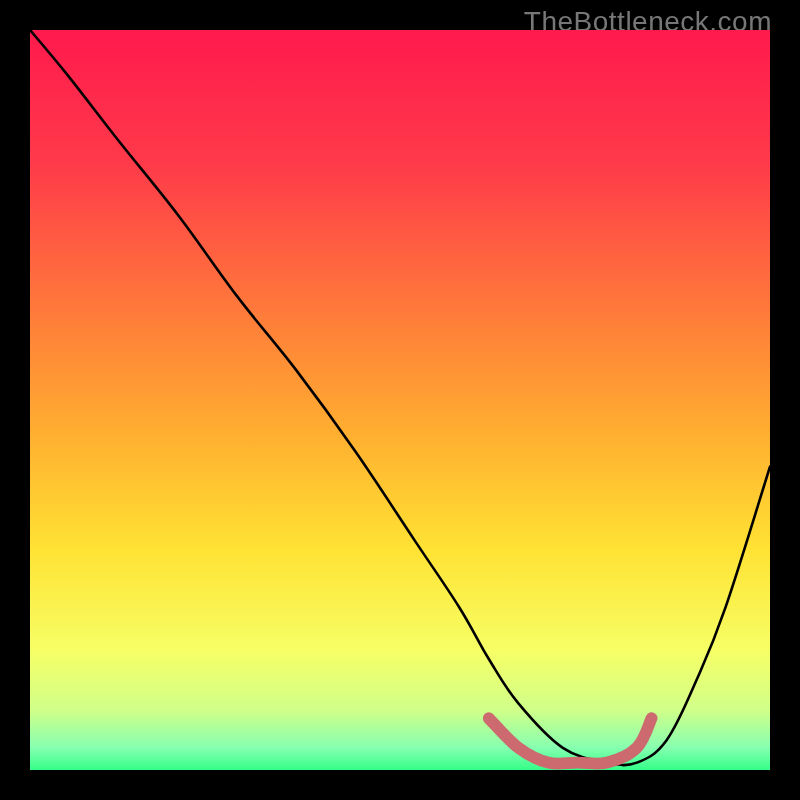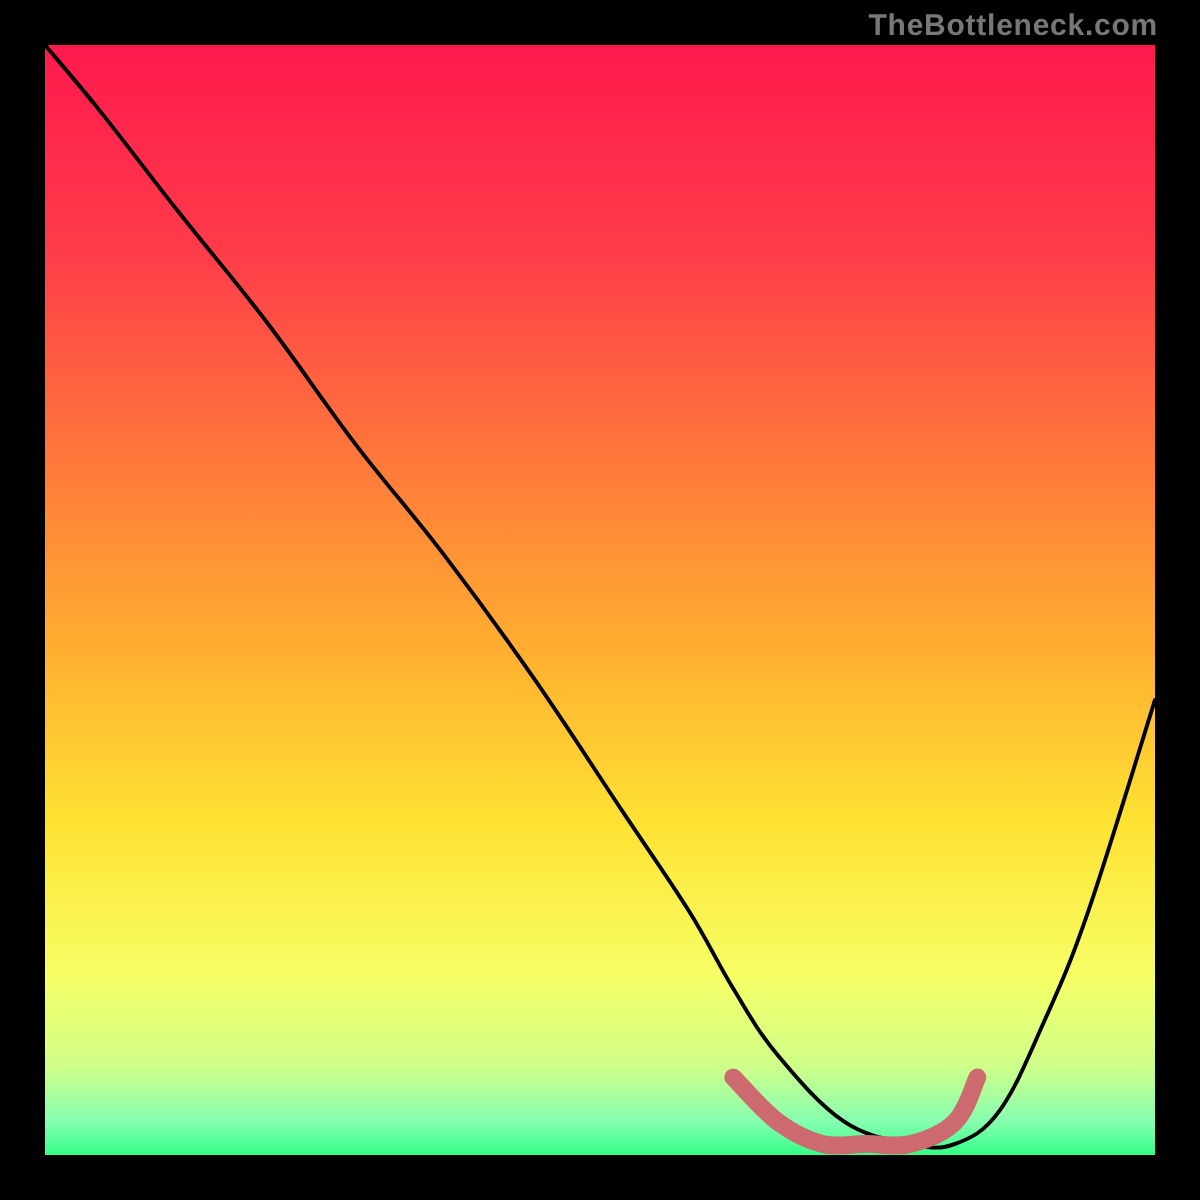--- a/index.html
+++ b/index.html
@@ -35,22 +35,22 @@
     left: 0;
     top: 0;
     width: 100%;
     height: 100%;
   }
   .watermark {
     position: absolute;
     top: 6px;
     right: 28px;
     font-family: Arial, Helvetica, sans-serif;
-    font-size: 20px;
-    font-weight: bold;
+    font-size: 28px;
+    font-weight: normal;
     color: #777;
     letter-spacing: 0.5px;
   }
 </style>
 </head>
 <body>
 
 <div class="frame">
 
   <div class="watermark">TheBottleneck.com</div>

